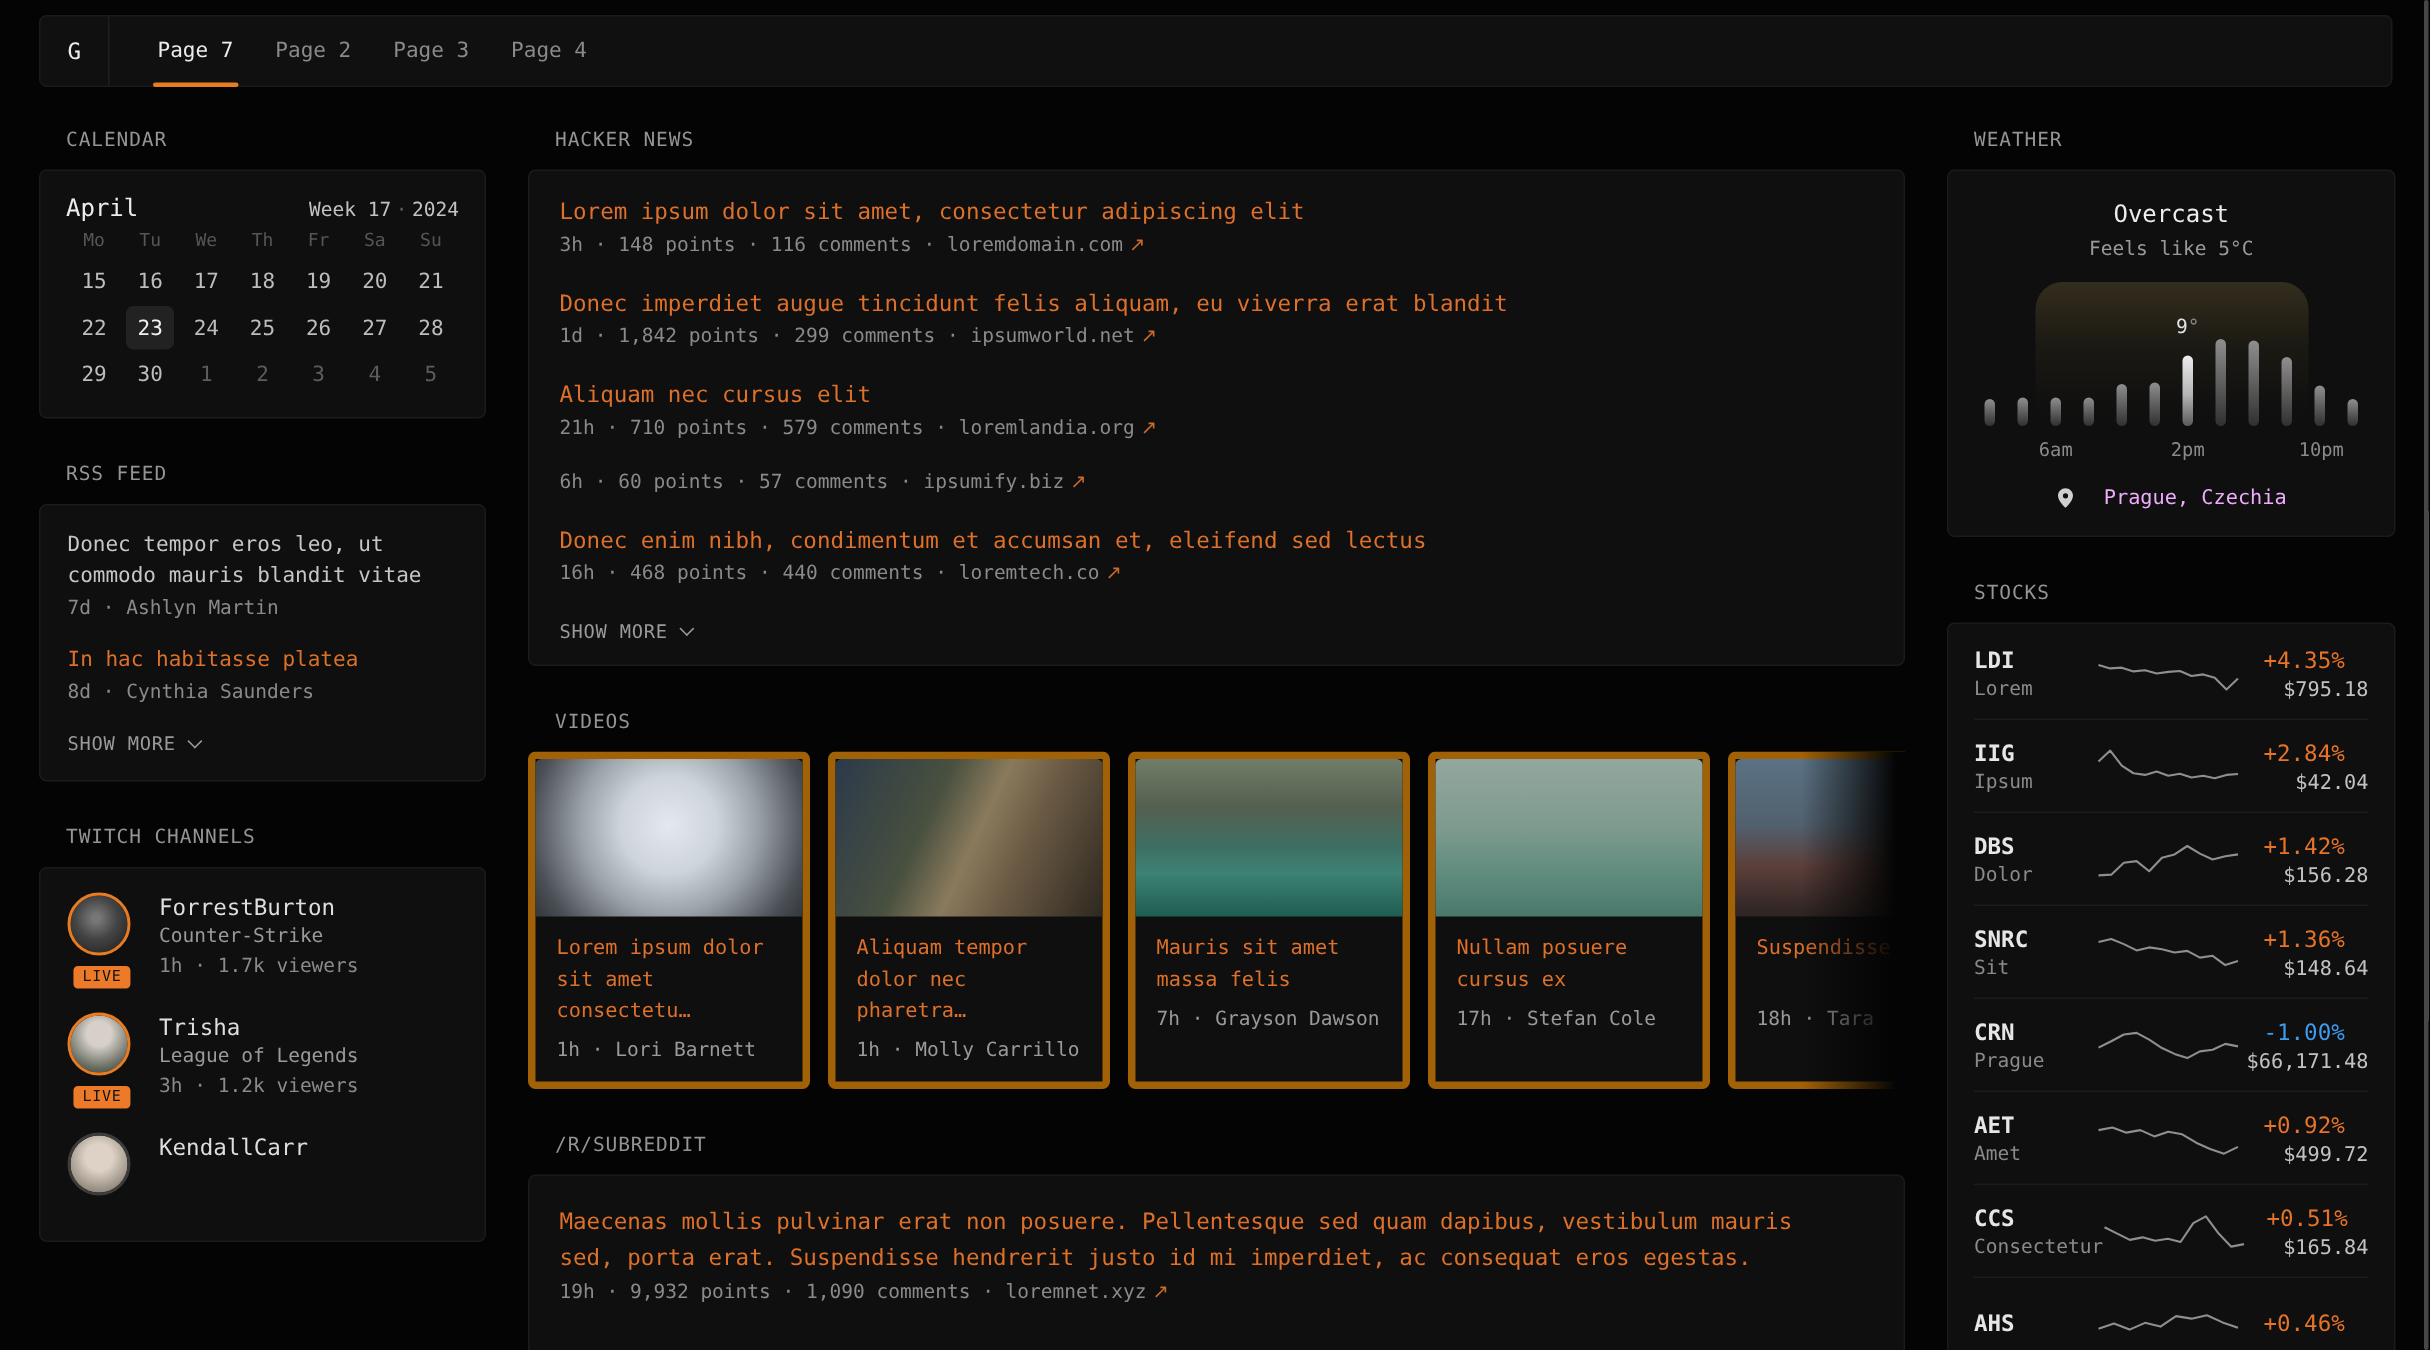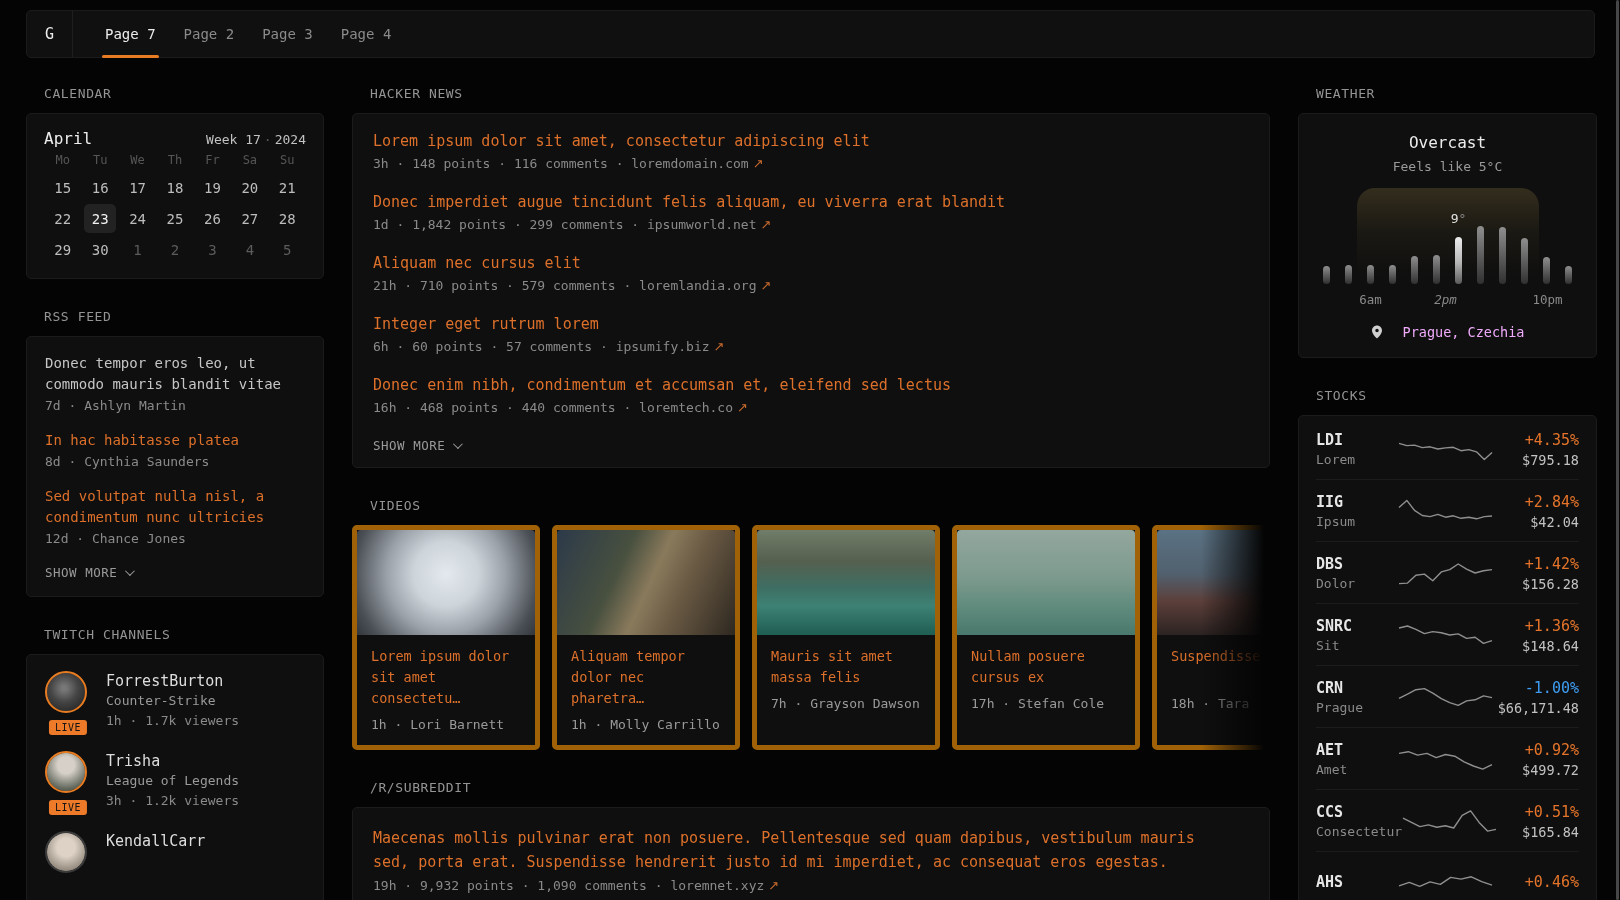--- a/index.html
+++ b/index.html
@@ -145,21 +145,21 @@
   .stocks-card { padding:2px 17px; }
   .stock-row {
     display:flex; align-items:center; padding:12px 0 11px; border-top:1px solid #1c1c1c;
   }
   .stock-row:first-child { border-top:none; }
   .stock-left { width:88px; }
   .stock-ticker { color:#e6e6e6; font-size:15px; font-weight:bold; cursor:pointer; }
   .stock-name { color:#8a8a8a; font-size:13px; margin-top:3px; }
   .stock-spark { flex:1; display:flex; justify-content:center; }
   .stock-right { width:92px; text-align:right; }
-  .stock-change { font-size:15px; color:#e5742a; }
+  .stock-change { font-size:15px; color:#e5742a;text-align:center; }
   .stock-change.neg { color:#3e9cf0; }
   .stock-price { color:#c2c2c2; font-size:13.5px; margin-top:3px; white-space:nowrap; }
 
   
   .scrollbar-thumb {
     position:fixed; top:0; right:1px; width:3px; height:100%;
     background:#474747; border-radius:2px; cursor:pointer;
   }
 </style>
 </head>
@@ -269,24 +269,20 @@
         <h2 class="section-title">RSS FEED</h2>
         <div class="card list-card">
           <div class="feed-item">
             <span class="feed-title read">Donec tempor eros leo, ut commodo mauris blandit vitae</span>
             <div class="feed-meta">7d · Ashlyn Martin</div>
           </div>
           <div class="feed-item">
             <span class="feed-title">In hac habitasse platea</span>
             <div class="feed-meta">8d · Cynthia Saunders</div>
           </div>
-          <div class="feed-item">
-            <span class="feed-title">Sed volutpat nulla nisl, a condimentum nunc ultricies</span>
-            <div class="feed-meta">12d · Chance Jones</div>
-          </div>
           <div class="show-more">
             <span>SHOW MORE</span>
             <span class="chev"></span>
           </div>
         </div>
       </div>
 
       <div class="section">
         <h2 class="section-title">TWITCH CHANNELS</h2>
         <div class="card twitch-card">
@@ -336,21 +332,20 @@
           </div>
           <div class="hn-item">
             <span class="hn-title">Donec imperdiet augue tincidunt felis aliquam, eu viverra erat blandit</span>
             <div class="hn-meta"><span>1d · 1,842 points · 299 comments · ipsumworld.net</span><span class="ext-arrow">↗</span></div>
           </div>
           <div class="hn-item">
             <span class="hn-title">Aliquam nec cursus elit</span>
             <div class="hn-meta"><span>21h · 710 points · 579 comments · loremlandia.org</span><span class="ext-arrow">↗</span></div>
           </div>
           <div class="hn-item">
-            <span class="hn-title">Integer eget rutrum lorem</span>
             <div class="hn-meta"><span>6h · 60 points · 57 comments · ipsumify.biz</span><span class="ext-arrow">↗</span></div>
           </div>
           <div class="hn-item">
             <span class="hn-title">Donec enim nibh, condimentum et accumsan et, eleifend sed lectus</span>
             <div class="hn-meta"><span>16h · 468 points · 440 comments · loremtech.co</span><span class="ext-arrow">↗</span></div>
           </div>
           <div class="show-more">
             <span>SHOW MORE</span>
             <span class="chev"></span>
           </div>
@@ -423,21 +418,21 @@
                 <div class="wbar" style="height: 58px;"></div>
                 <div class="wbar" style="height: 57px;"></div>
                 <div class="wbar" style="height: 46px;"></div>
                 <div class="wbar" style="height: 27px;"></div>
                 <div class="wbar" style="height: 18px;"></div>
               </div>
             <div class="w-temp"><span>9</span><span class="deg">°</span></div>
           </div>
           <div class="w-times">
               <span class="w-time" style="left: 48px;">6am</span>
-              <span class="w-time" style="left: 123px; font-style: italic;">2pm</span>
+              <span class="w-time" style="left: 136px;">2pm</span>
               <span class="w-time" style="left: 225px;">10pm</span>
             </div>
           <div class="w-loc">
             <svg width="12" height="14" viewBox="0 0 24 28">
                 <path d="M12 1C6.5 1 2 5.5 2 11c0 7.4 10 16 10 16s10-8.6 10-16c0-5.5-4.5-10-10-10zm0 13.5A3.5 3.5 0 1 1 12 7.5a3.5 3.5 0 0 1 0 7z" fill="#cfcfcf"></path>
               </svg>
             <span>Prague, Czechia</span>
           </div>
         </div>
       </div>

